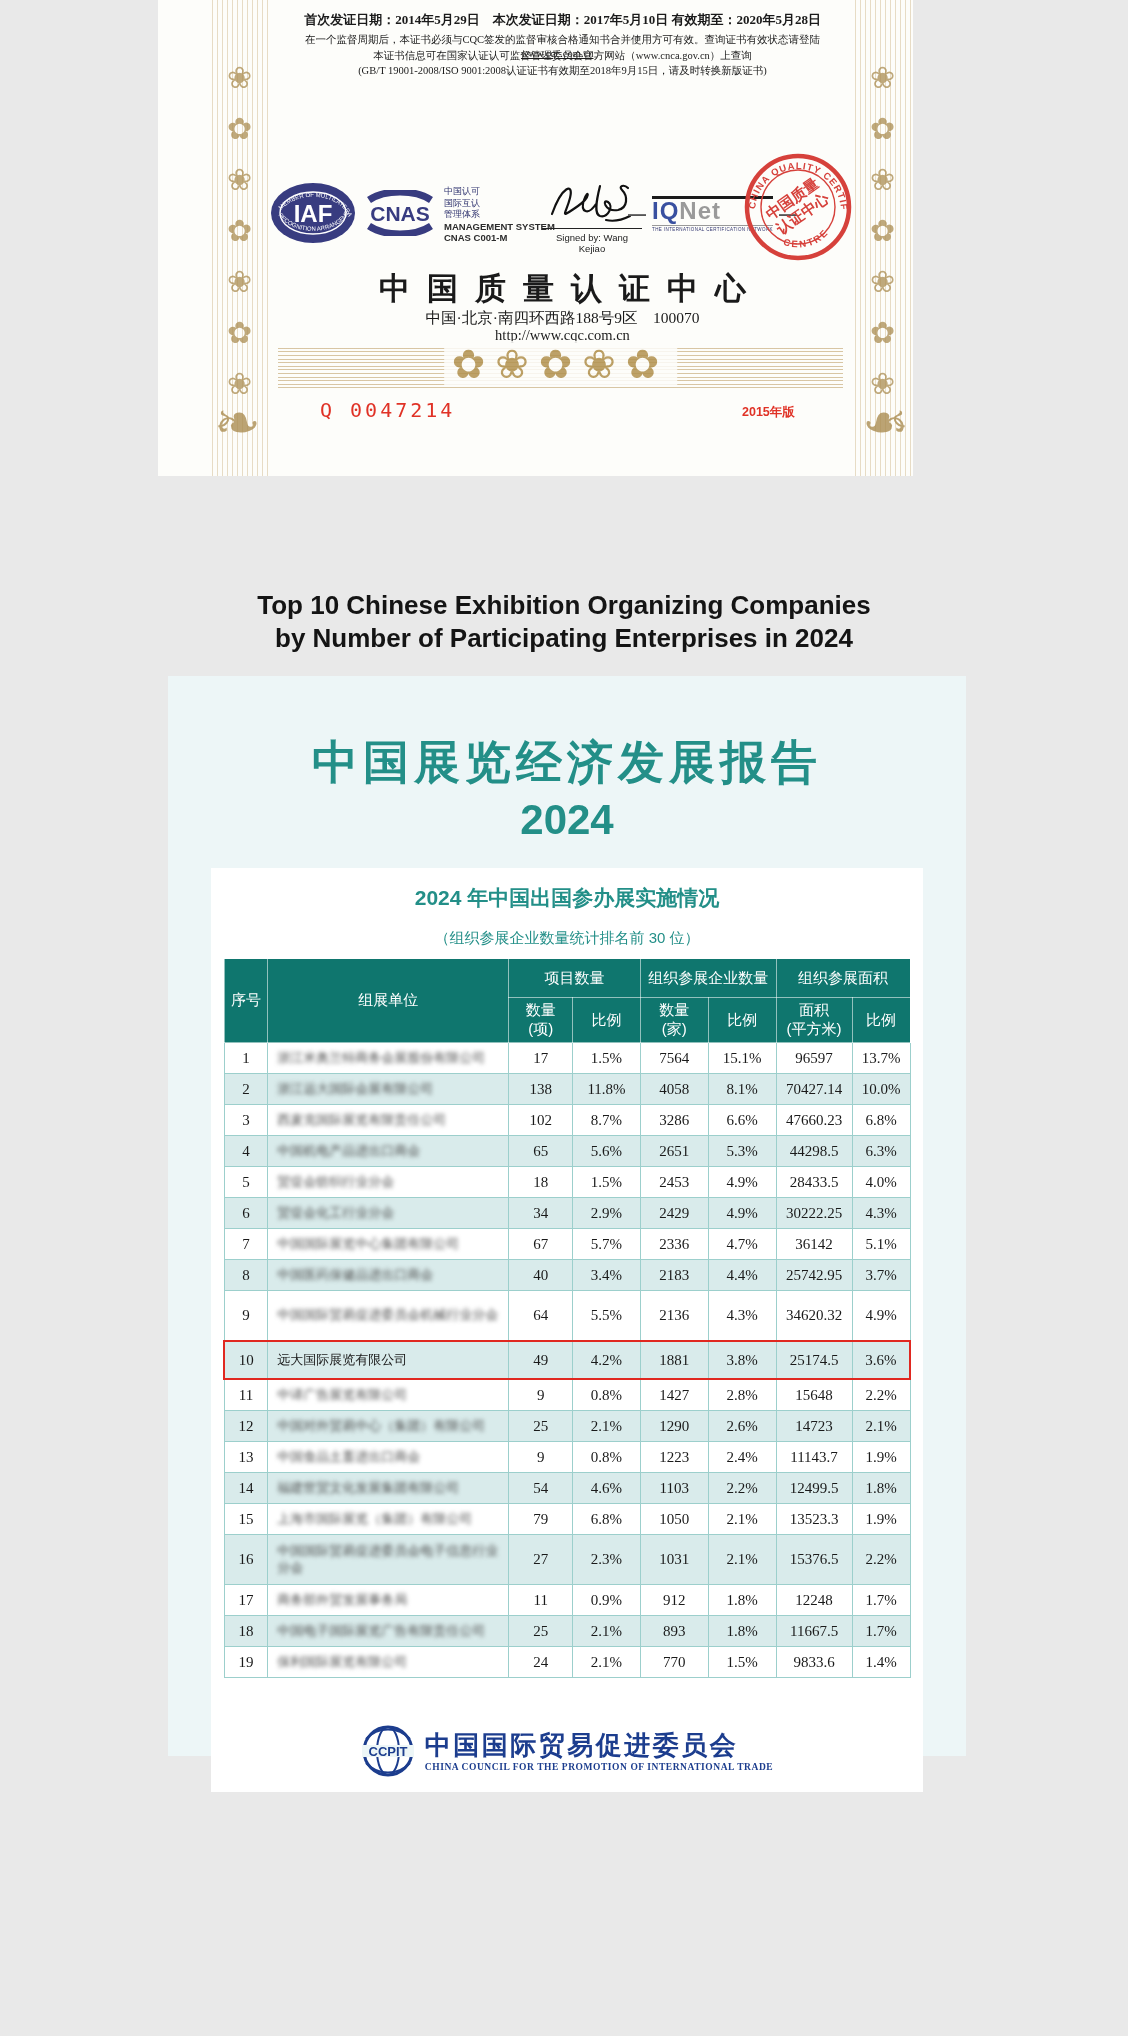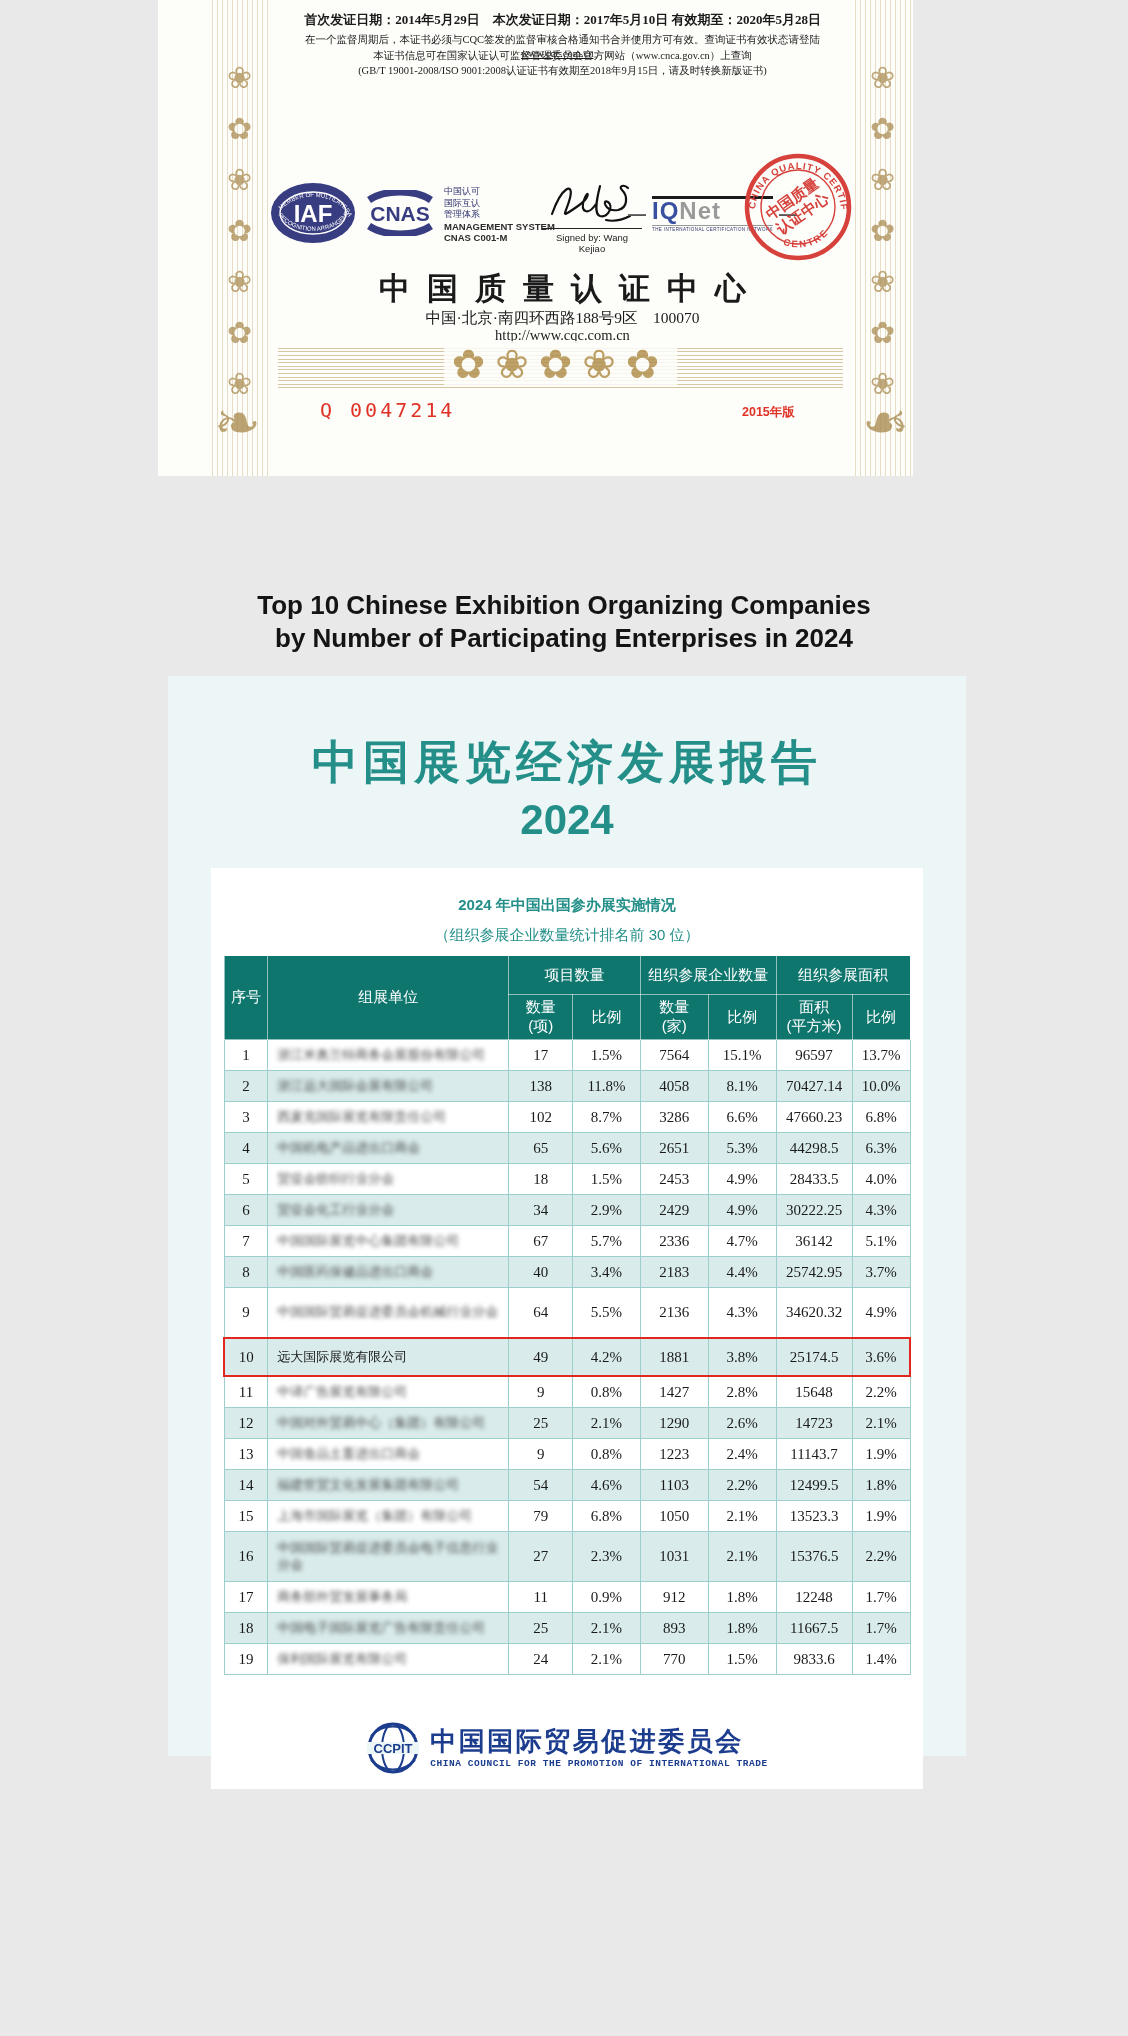--- a/index.html
+++ b/index.html
@@ -52,43 +52,43 @@
 
   
   .page-title{position:absolute;top:589px;left:0;width:1128px;text-align:center;color:#141414;
      font-size:26px;font-weight:bold;line-height:33px;font-family:"Liberation Sans",sans-serif;}
 
   
   .card{position:absolute;left:168px;top:676px;width:798px;height:1080px;background:#edf6f7;}
   .card-title{margin-top:56px;text-align:center;font-size:46px;font-weight:bold;color:#238f88;letter-spacing:5px;}
   .card-year{text-align:center;font-size:42px;font-weight:bold;color:#238f88;margin-top:2px;}
   .tablebox{width:712px;margin:24px auto 0;background:#ffffff;box-sizing:border-box;padding:12px 12px 14px;}
-  .tb-title{text-align:center;color:#238f88;font-size:15px;font-weight:bold;margin-top:16px;}
-  .tb-sub{text-align:center;color:#238f88;font-size:15px;margin-top:11px;}
+  .tb-title{text-align:center;color:#238f88;font-size:21px;font-weight:bold;margin-top:4px;}
+  .tb-sub{text-align:center;color:#238f88;font-size:15px;margin-top:17px;}
   table.rpt{border-collapse:collapse;width:688px;margin:10px auto 0;border:1.5px solid #5faeab;}
   table.rpt th{background:#0f766e;color:#ffffff;font-weight:normal;font-size:15px;
      border:1px solid rgba(255,255,255,.55);white-space:pre-line;line-height:1.25;padding:2px 1px;}
   table.rpt thead tr.t1 th{height:34px;}
   table.rpt thead tr.t2 th{height:40px;}
   table.rpt th.span2{height:78px;}
   table.rpt td{border:1px solid #9ccfcc;text-align:center;color:#1a1a1a;padding:1px 2px;
      font-family:"Liberation Serif","DejaVu Serif",serif;font-size:15px;height:28px;}
   table.rpt td.org{text-align:left;padding-left:9px;font-size:13px;line-height:1.25;}
   table.rpt tr.alt td{background:#d9ebeb;}
   table.rpt tr.tall td{height:47px;}
   table.rpt tr.hl td{height:34px;border-top:2.5px solid #e02820;border-bottom:2.5px solid #e02820;}
   table.rpt tr.hl td:first-child{border-left:2.5px solid #e02820;margin-left:44px;}
   table.rpt tr.hl td:last-child{border-right:2.5px solid #e02820;}
   .blur{filter:blur(2.3px);color:#4c4c4c;display:inline-block;}
 
   .ccpit{margin-top:46px;display:flex;justify-content:center;align-items:center;gap:10px;}
   .ccpit .txt{text-align:left;}
   .ccpit .cn{color:#1c3d8e;font-size:26px;font-weight:bold;letter-spacing:2.5px;line-height:28px;}
   .ccpit .en{color:#1c3d8e;font-size:9.5px;font-weight:bold;letter-spacing:.55px;margin-top:3px;
-     font-family:Liberation Mono, monospace;}
+     font-family:Liberation Serif, serif;}
 </style>
 </head>
 <body>
 
 <div class="canvas">
 
   <div class="cert">
     <div class="gold-band gold-left">
       <div class="flowers">❀✿❀✿❀✿❀</div>
     </div>

